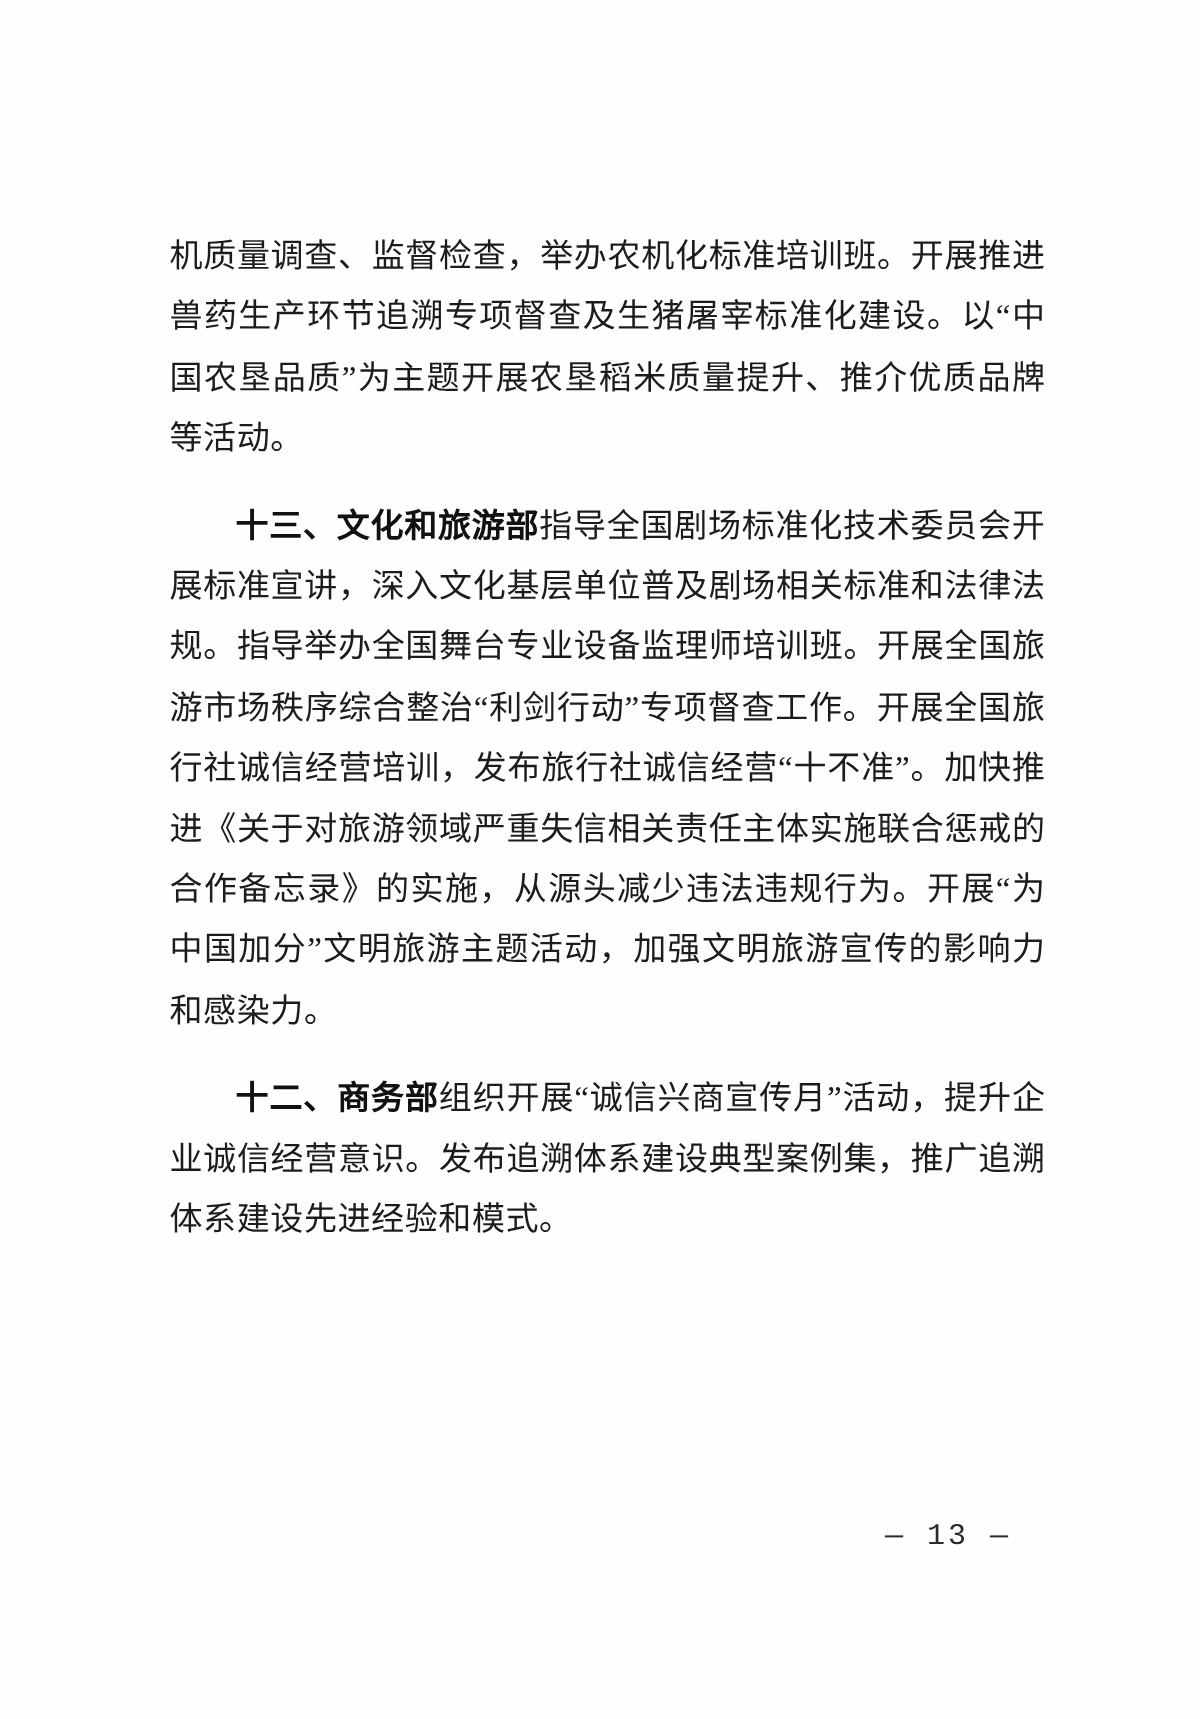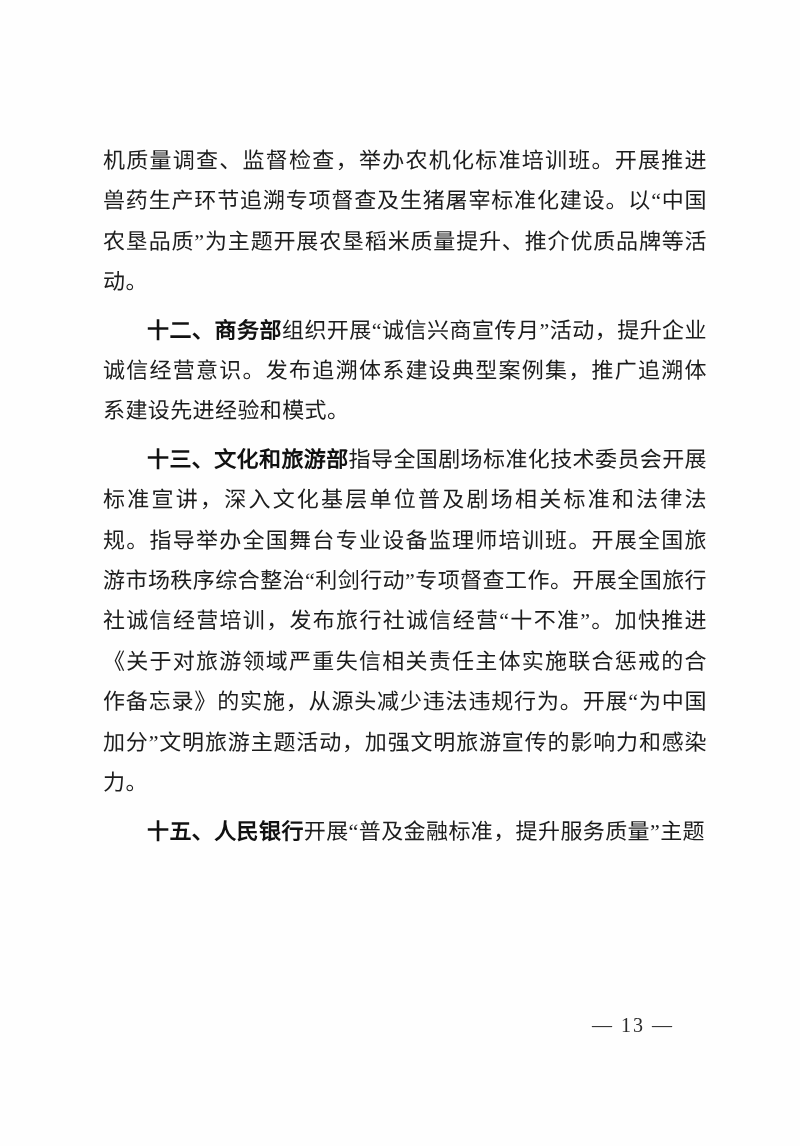--- a/index.html
+++ b/index.html
@@ -21,45 +21,44 @@
     top: 133px;
     width: 620px;
     font-size: 22px;
     line-height: 40.4px;
     color: #1c1c1c;
     text-align: justify;
     text-justify: inter-ideograph;
     letter-spacing: 0.4px;
   }
   .para {
-    margin: 8px;
+    margin: 18px;
     padding: 0;
   }
   .para.indent {
     text-indent: 2em;
   }
   .para .hd {
     font-weight: 700;
     color: #111;
   }
   .page-number {
     position: absolute;
     top: 1012px;
     right: 126px;
     font-size: 20px;
     line-height: 26px;
     color: #2a2a2a;
     letter-spacing: 2px;
-    font-family: Liberation Serif, serif;
+    font-family: Liberation Mono, monospace;
   }
 </style>
 </head>
 <body>
 
 <div class="sheet">
   <div class="text-block" id="doc-body">
       <p class="para">机质量调查、监督检查，举办农机化标准培训班。开展推进兽药生产环节追溯专项督查及生猪屠宰标准化建设。以“中国农垦品质”为主题开展农垦稻米质量提升、推介优质品牌等活动。</p>
+      <p class="para indent"><span class="hd">十三、文化和旅游部</span>指导全国剧场标准化技术委员会开展标准宣讲，深入文化基层单位普及剧场相关标准和法律法规。指导举办全国舞台专业设备监理师培训班。开展全国旅游市场秩序综合整治“利剑行动”专项督查工作。开展全国旅行社诚信经营培训，发布旅行社诚信经营“十不准”。加快推进《关于对旅游领域严重失信相关责任主体实施联合惩戒的合作备忘录》的实施，从源头减少违法违规行为。开展“为中国加分”文明旅游主题活动，加强文明旅游宣传的影响力和感染力。</p>
       <p class="para indent"><span class="hd">十二、商务部</span>组织开展“诚信兴商宣传月”活动，提升企业诚信经营意识。发布追溯体系建设典型案例集，推广追溯体系建设先进经验和模式。</p>
-      <p class="para indent"><span class="hd">十三、文化和旅游部</span>指导全国剧场标准化技术委员会开展标准宣讲，深入文化基层单位普及剧场相关标准和法律法规。指导举办全国舞台专业设备监理师培训班。开展全国旅游市场秩序综合整治“利剑行动”专项督查工作。开展全国旅行社诚信经营培训，发布旅行社诚信经营“十不准”。加快推进《关于对旅游领域严重失信相关责任主体实施联合惩戒的合作备忘录》的实施，从源头减少违法违规行为。开展“为中国加分”文明旅游主题活动，加强文明旅游宣传的影响力和感染力。</p>
-      <p class="para indent"><span class="hd">十五、人民银行</span>开展“普及金融标准，提升服务质量”主题</p>
     </div>
   <div class="page-number">— 13 —</div>
 </div>
 
 </body></html>

